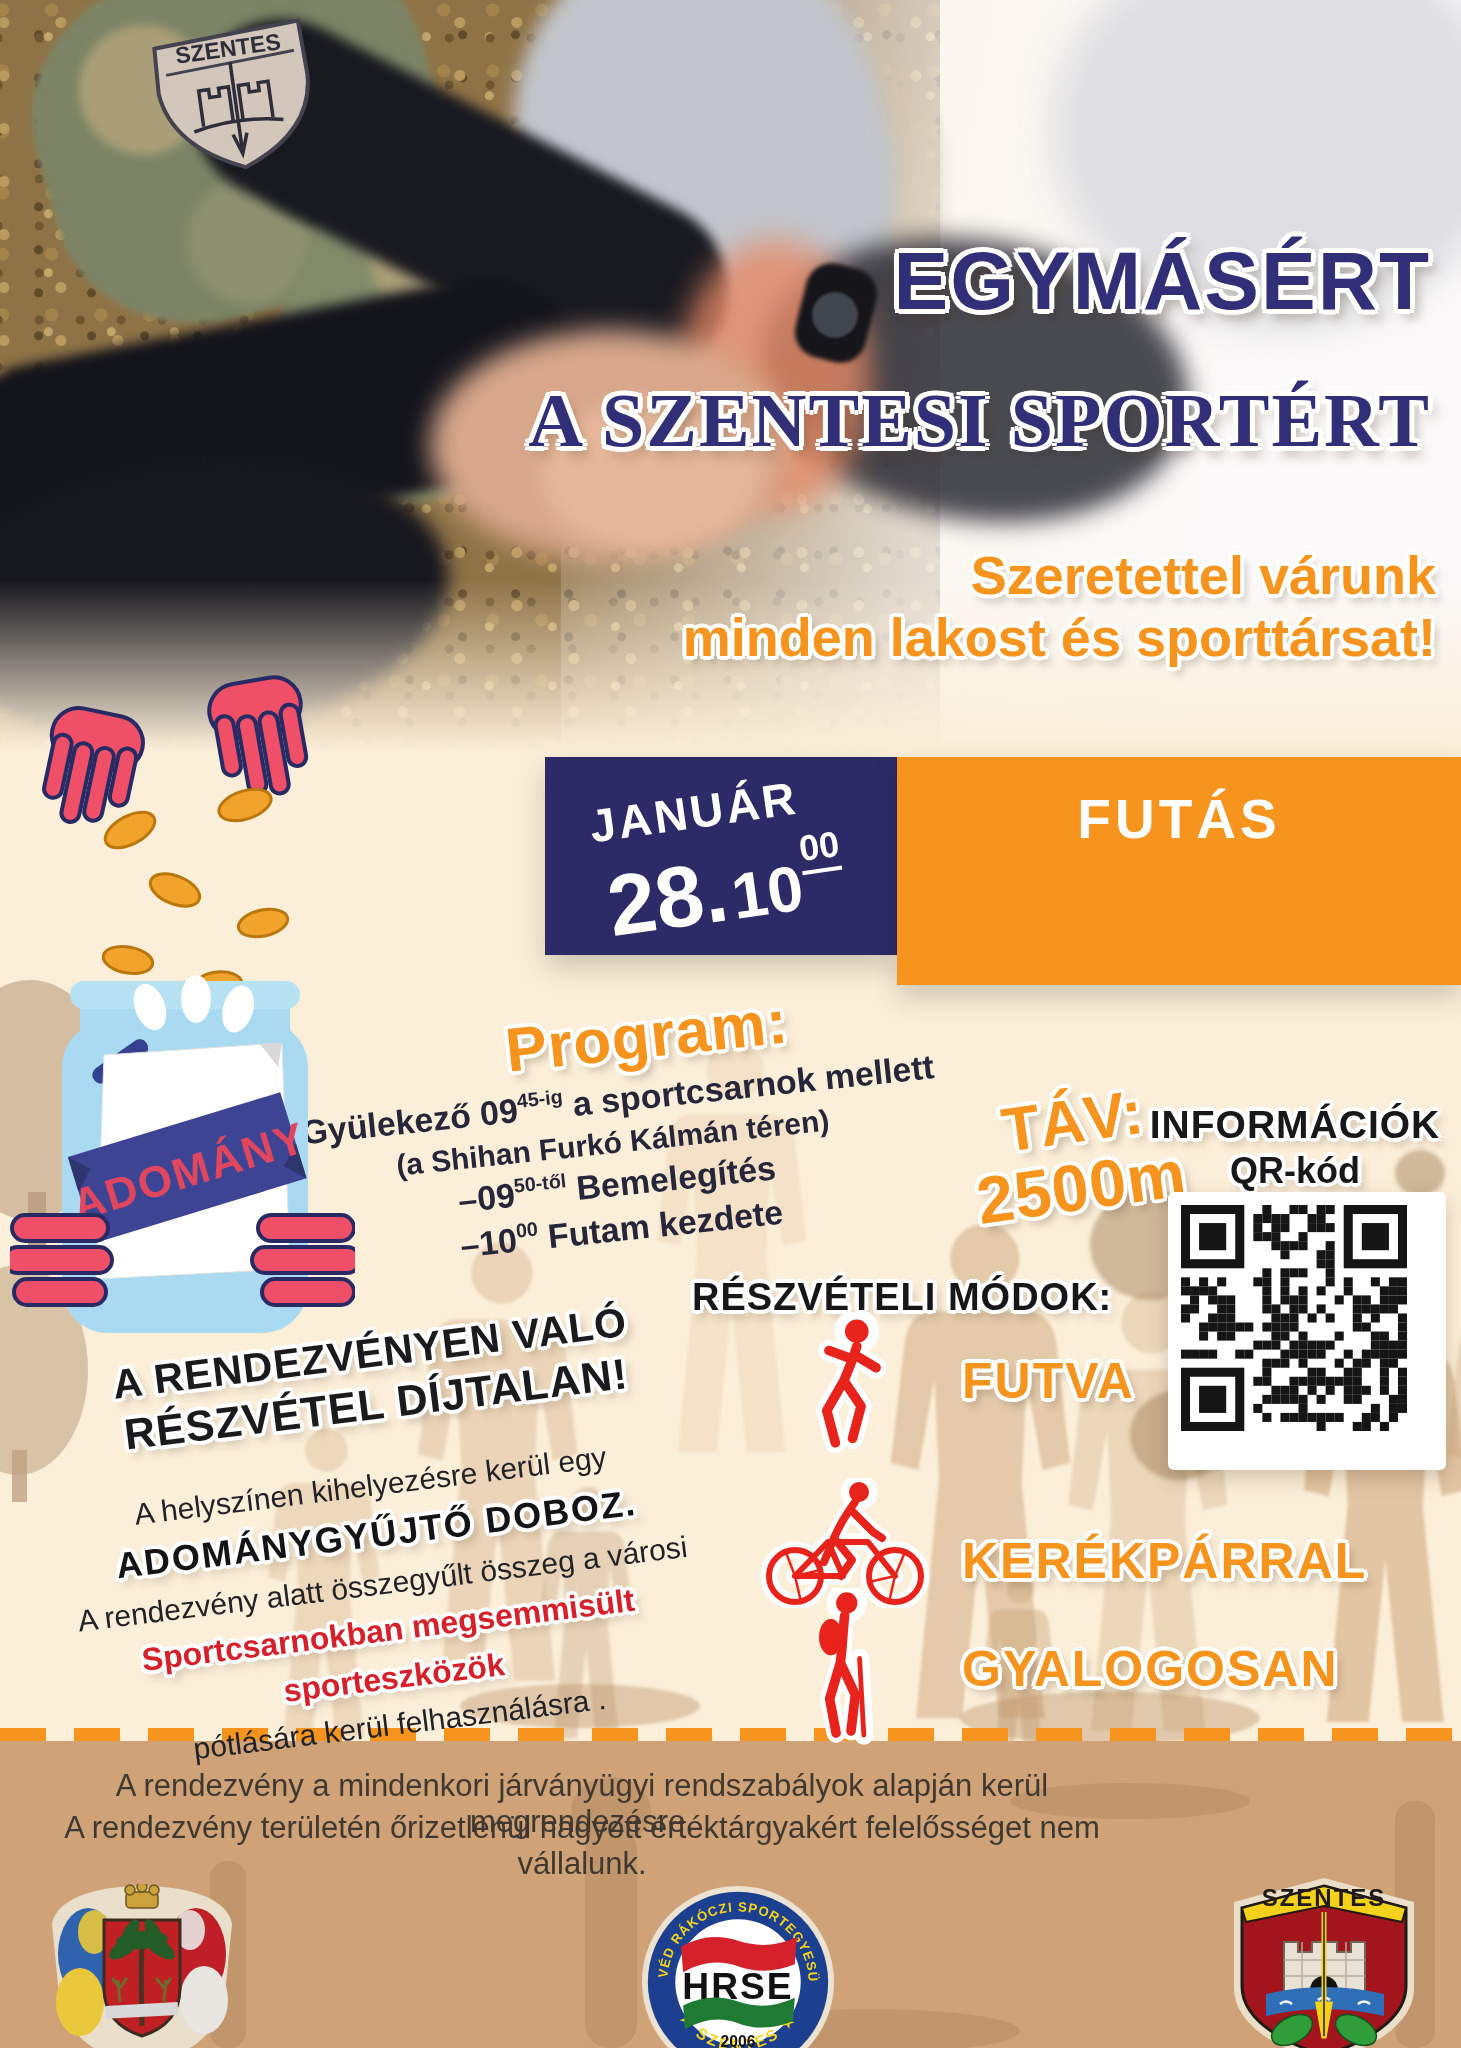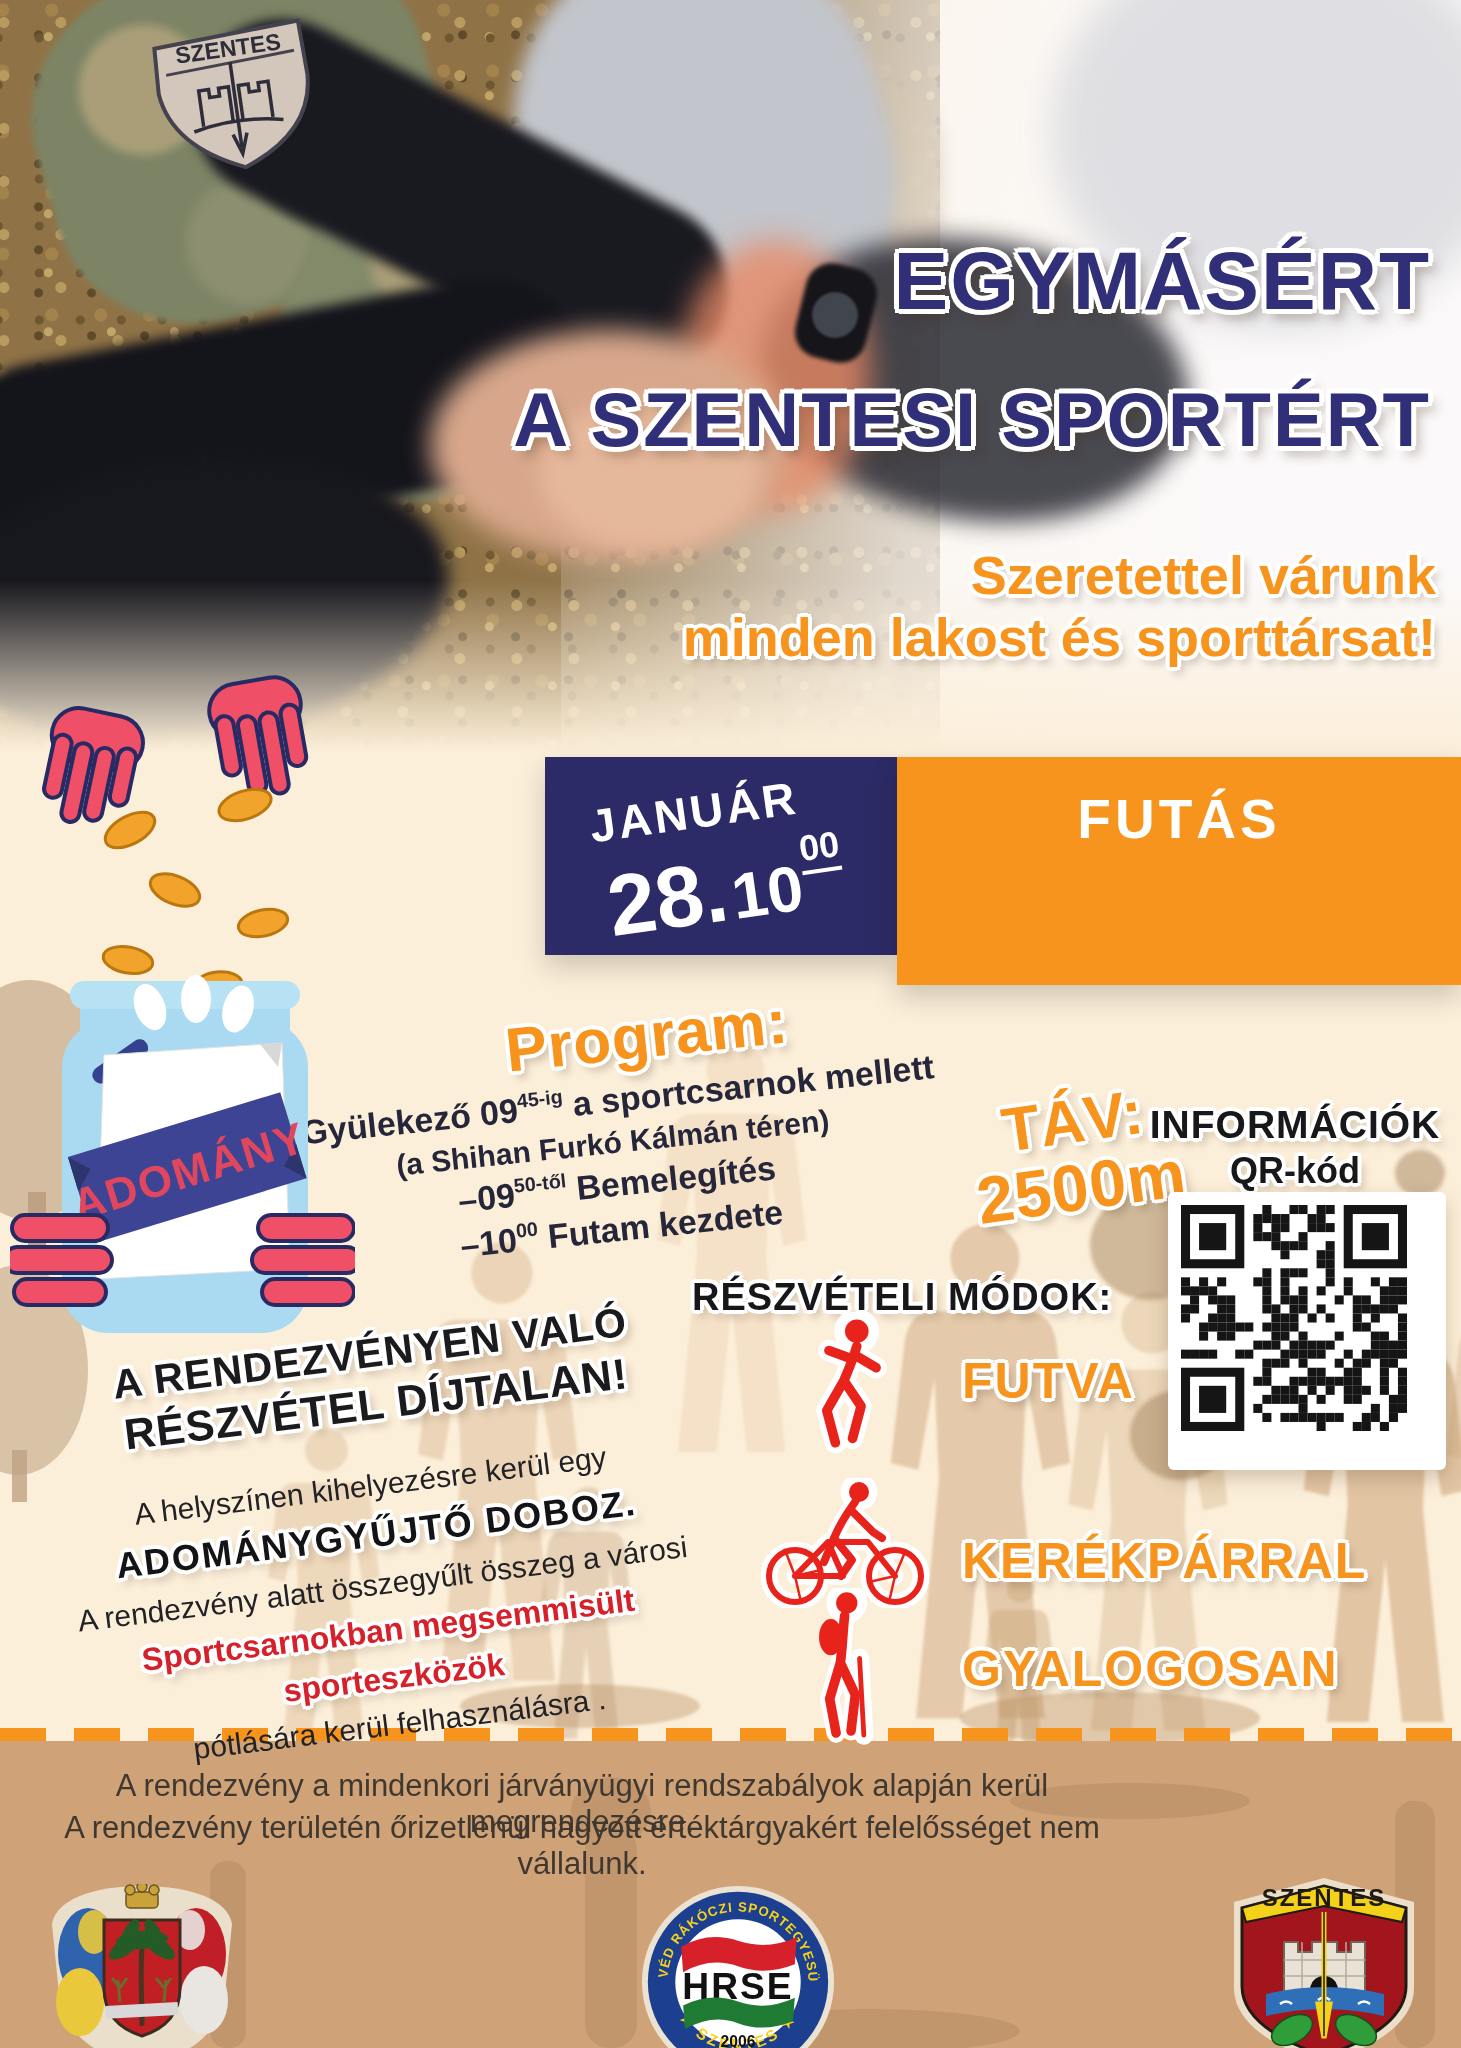--- a/index.html
+++ b/index.html
@@ -46,21 +46,21 @@
   .ow{text-shadow:
     -4px -4px 0 #fff, 4px -4px 0 #fff, -4px 4px 0 #fff, 4px 4px 0 #fff,
     -5px 0 0 #fff, 5px 0 0 #fff, 0 -5px 0 #fff, 0 5px 0 #fff,
     7px 9px 12px rgba(70,50,25,.35);}
   .ow-s{text-shadow:
     -3px -3px 0 #fff, 3px -3px 0 #fff, -3px 3px 0 #fff, 3px 3px 0 #fff,
     -4px 0 0 #fff, 4px 0 0 #fff, 0 -4px 0 #fff, 0 4px 0 #fff,
     5px 7px 9px rgba(70,50,25,.3);}
 
   .headline{right:30px;text-align:right;color:#312f77;font-weight:bold;letter-spacing:2px;font-size:82px;line-height:1;z-index:5;}
-  .hl1{top:148px;} .hl2{top:240px;} .hl3{top:382px;font-size:76px;}
+  .hl1{top:148px;} .hl2{top:240px;} .hl3{top:382px;font-size:76px;font-family:Liberation Serif, serif;}
   .welcome{right:25px;text-align:right;color:#f7941d;font-weight:bold;font-size:54px;line-height:1;z-index:5;}
   .wl1{top:548px;} .wl2{top:610px;}
 
   
   .banner-navy{left:545px;top:757px;width:352px;height:198px;background:#2d2b67;z-index:6;box-shadow:0 12px 26px rgba(0,0,0,.18);}
   .banner-orange{left:897px;top:757px;width:564px;height:198px;background:#f7941d;z-index:6;color:#fff;
     text-align:center;font-weight:bold;letter-spacing:4px;font-size:55px;line-height:1.18;padding-top:30px;box-shadow:0 12px 26px rgba(0,0,0,.18);}
   .bn-month{left:44px;top:28px;color:#fff;font-weight:bold;font-size:46px;letter-spacing:3px;transform:rotate(-8deg);}
   .bn-day{left:62px;top:82px;color:#fff;font-weight:bold;transform:rotate(-8deg);white-space:nowrap;}
   .bn-day .d{font-size:86px;} .bn-day .h{font-size:64px;} 

